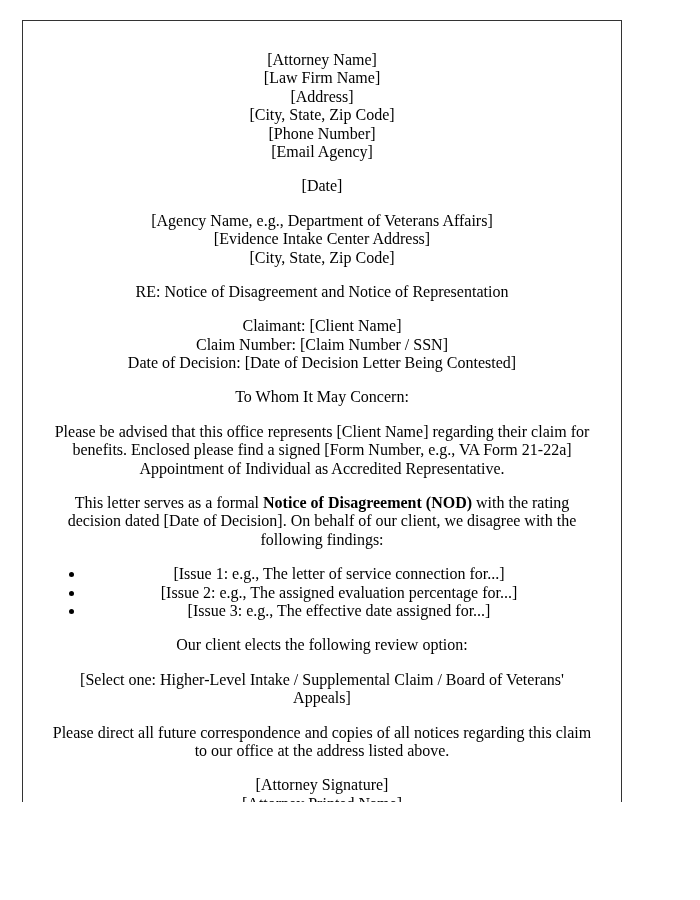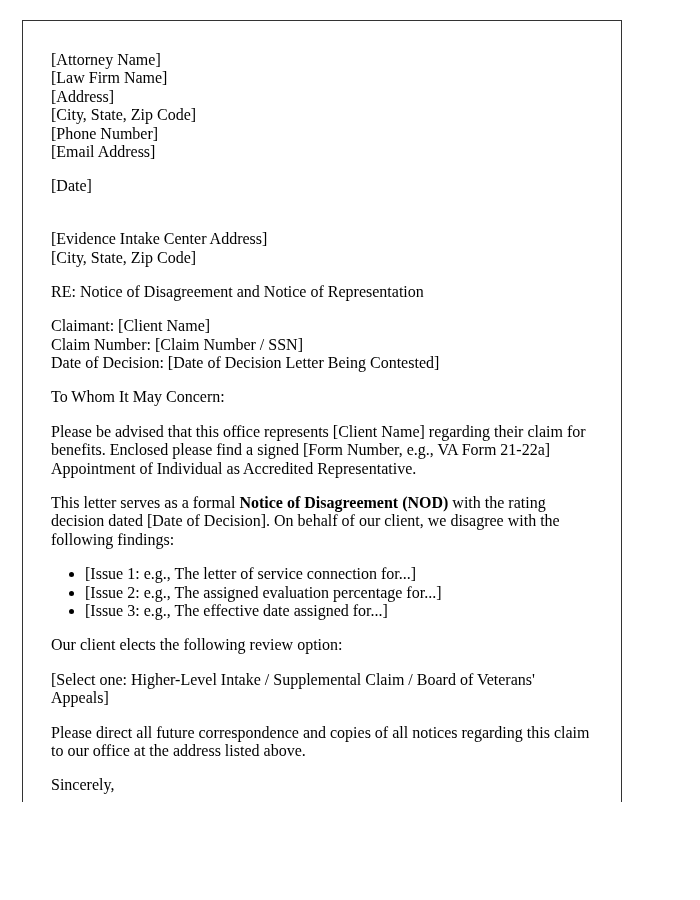--- a/index.html
+++ b/index.html
@@ -20,20 +20,21 @@
     box-sizing: border-box;
     border: 1px solid #333333;
     border-bottom: none;
     padding: 30px 28px 0 28px;
     overflow: hidden;
     background: #ffffff;
     color: #000000;
     font-family: "Liberation Serif", serif;
     font-size: 16px;
     line-height: 1.15;
+    text-align: center;
   }
   .letter p {
     margin: 16px 0;
   }
   .letter p.first {
     margin-top: 0;
   }
   .subject {
     font-weight: normal;
   }
@@ -51,27 +52,27 @@
 <body>
 
 <div class="letter">
 
   <p class="first">
     <span>[Attorney Name]</span><br>
     <span>[Law Firm Name]</span><br>
     <span>[Address]</span><br>
     <span>[City, State, Zip Code]</span><br>
     <span>[Phone Number]</span><br>
-    <span>[Email Address]</span>
+    <span>[Email Agency]</span>
   </p>
 
   <p>[Date]</p>
 
   <p>
-    <br>
+    <span>[Agency Name, e.g., Department of Veterans Affairs]</span><br>
     <span>[Evidence Intake Center Address]</span><br>
     <span>[City, State, Zip Code]</span>
   </p>
 
   <p class="subject">RE: Notice of Disagreement and Notice of Representation</p>
 
   <p>
     <span>Claimant: [Client Name]</span><br>
     <span>Claim Number: [Claim Number / SSN]</span><br>
     <span>Date of Decision: [Date of Decision Letter Being Contested]</span>
@@ -90,20 +91,19 @@
     <li>[Issue 2: e.g., The assigned evaluation percentage for...]</li>
     <li>[Issue 3: e.g., The effective date assigned for...]</li>
   </ul>
 
   <p>Our client elects the following review option:</p>
 
   <p>[Select one: Higher-Level Intake / Supplemental Claim / Board of Veterans' Appeals]</p>
 
   <p>Please direct all future correspondence and copies of all notices regarding this claim to our office at the address listed above.</p>
 
-  <p>Sincerely,</p>
 
   <p>
     <span>[Attorney Signature]</span><br>
     <span>[Attorney Printed Name]</span>
   </p>
 
 </div>
 
 </body></html>

